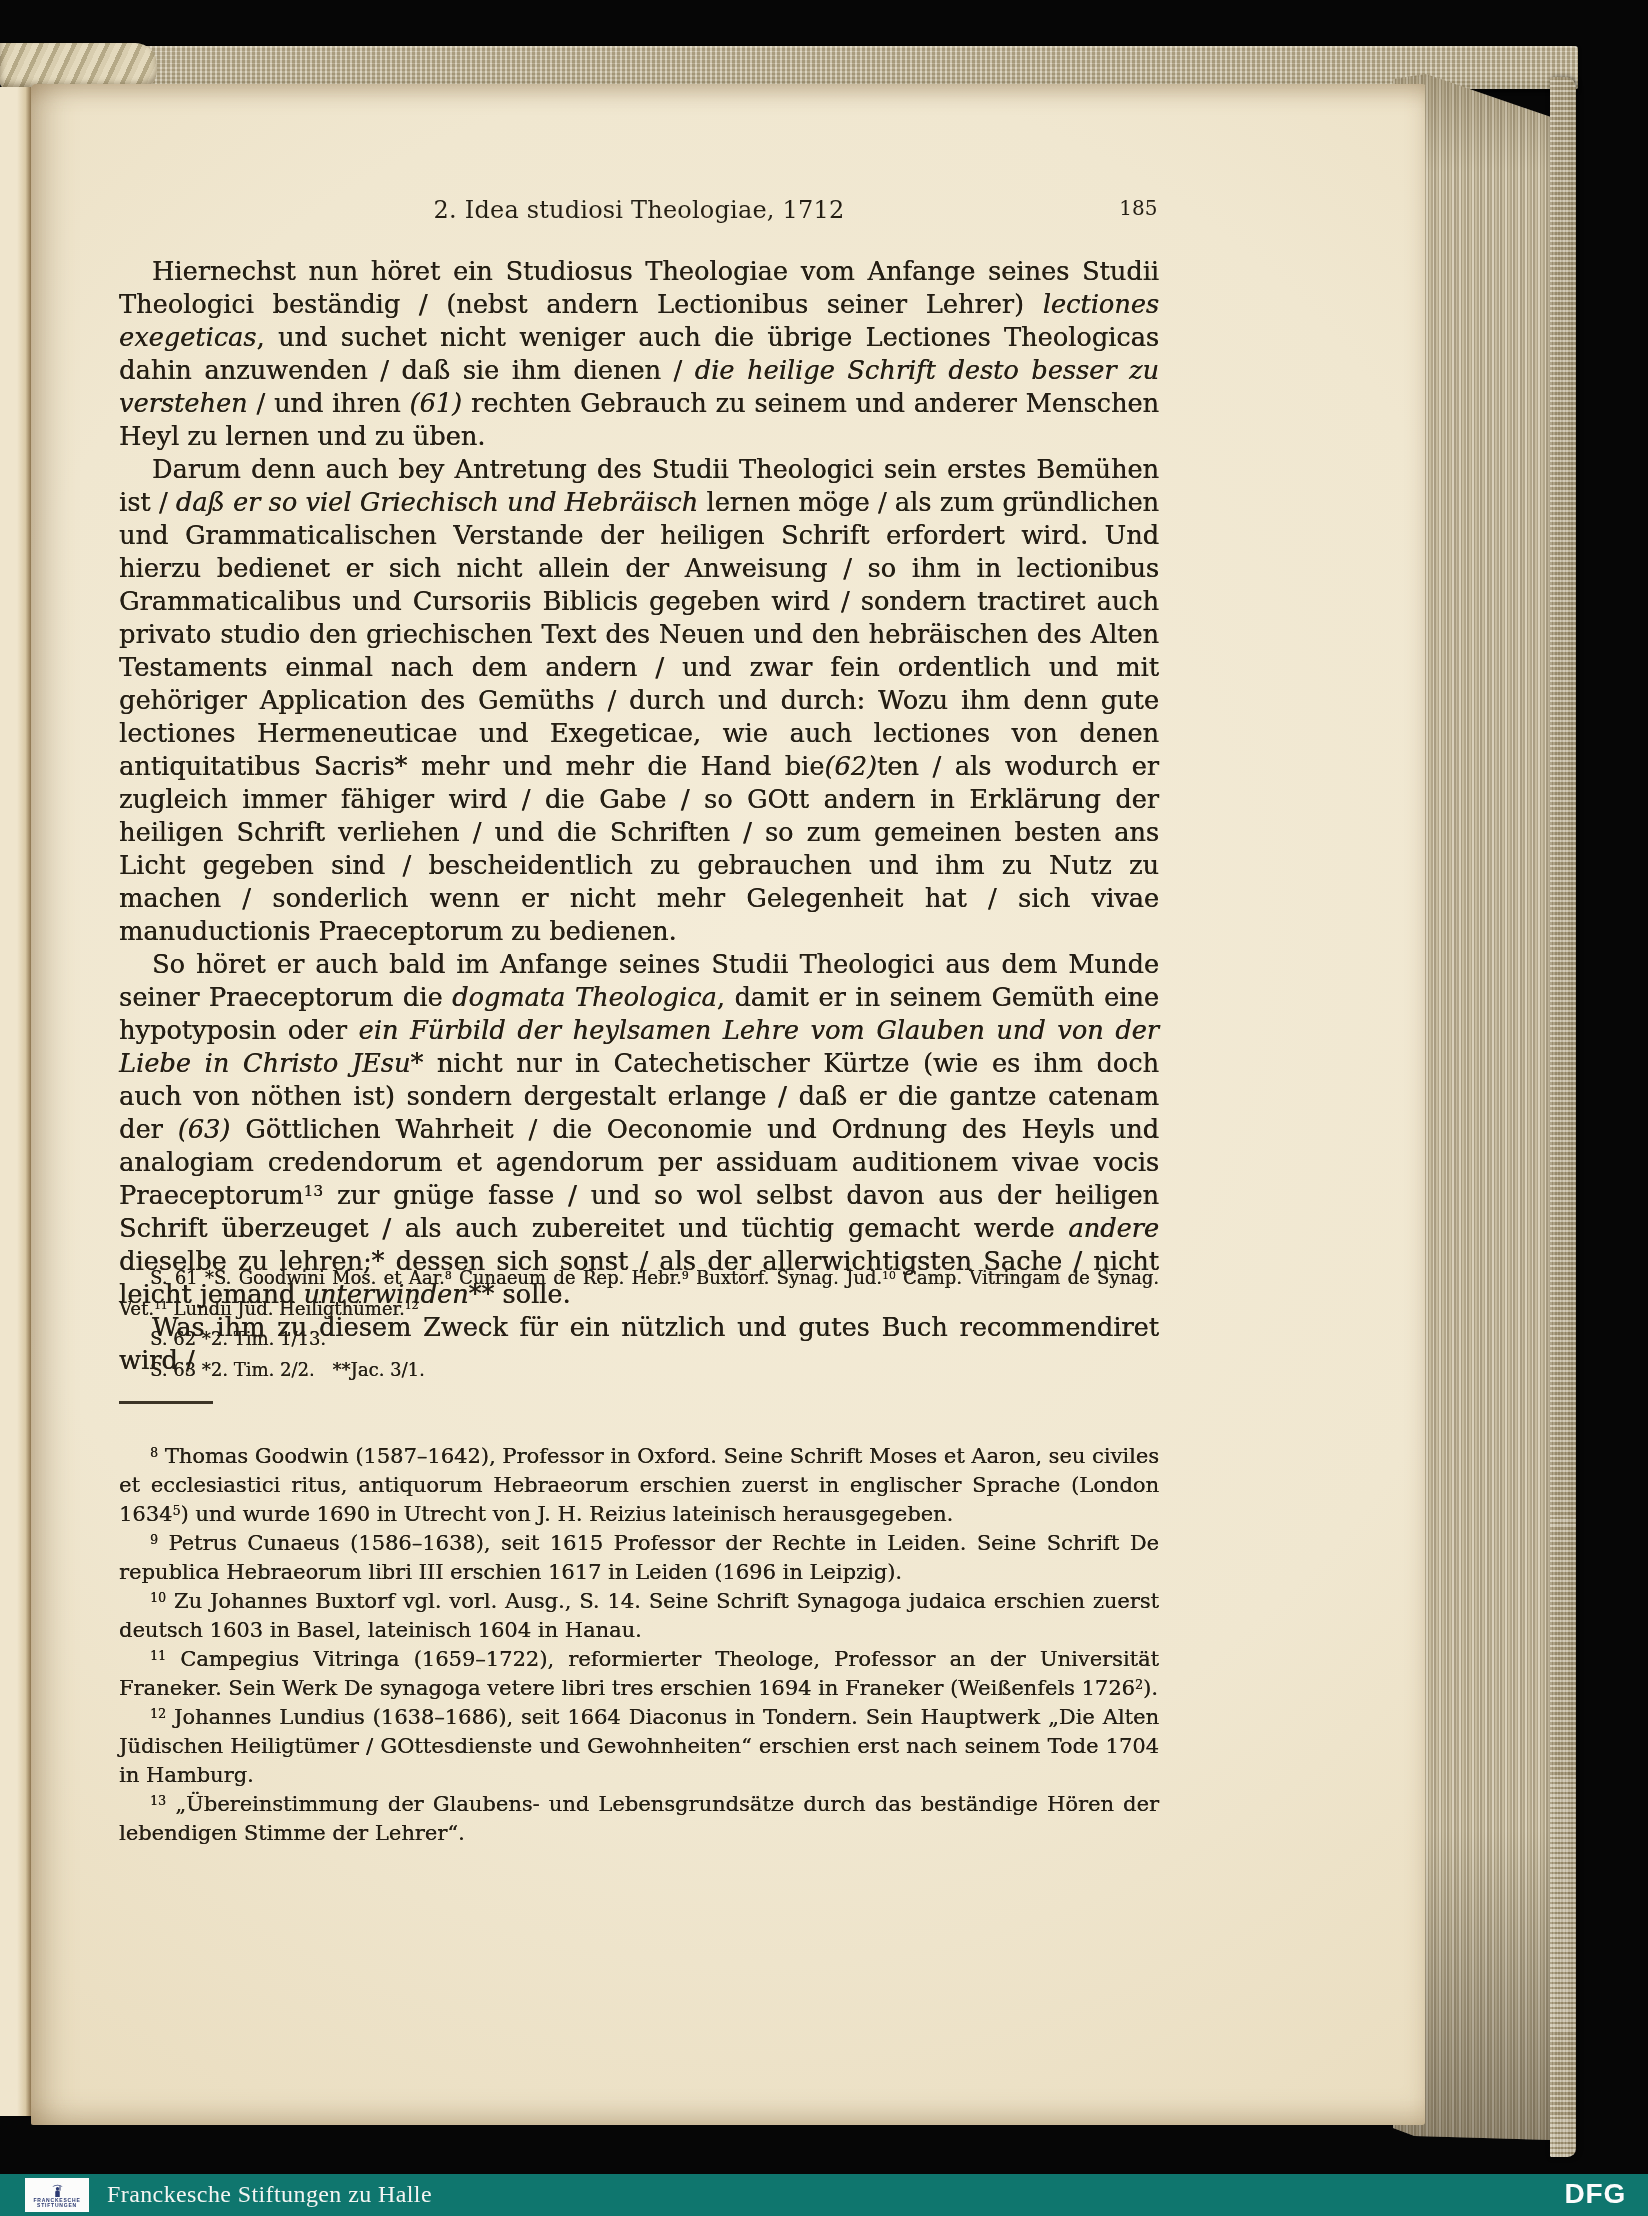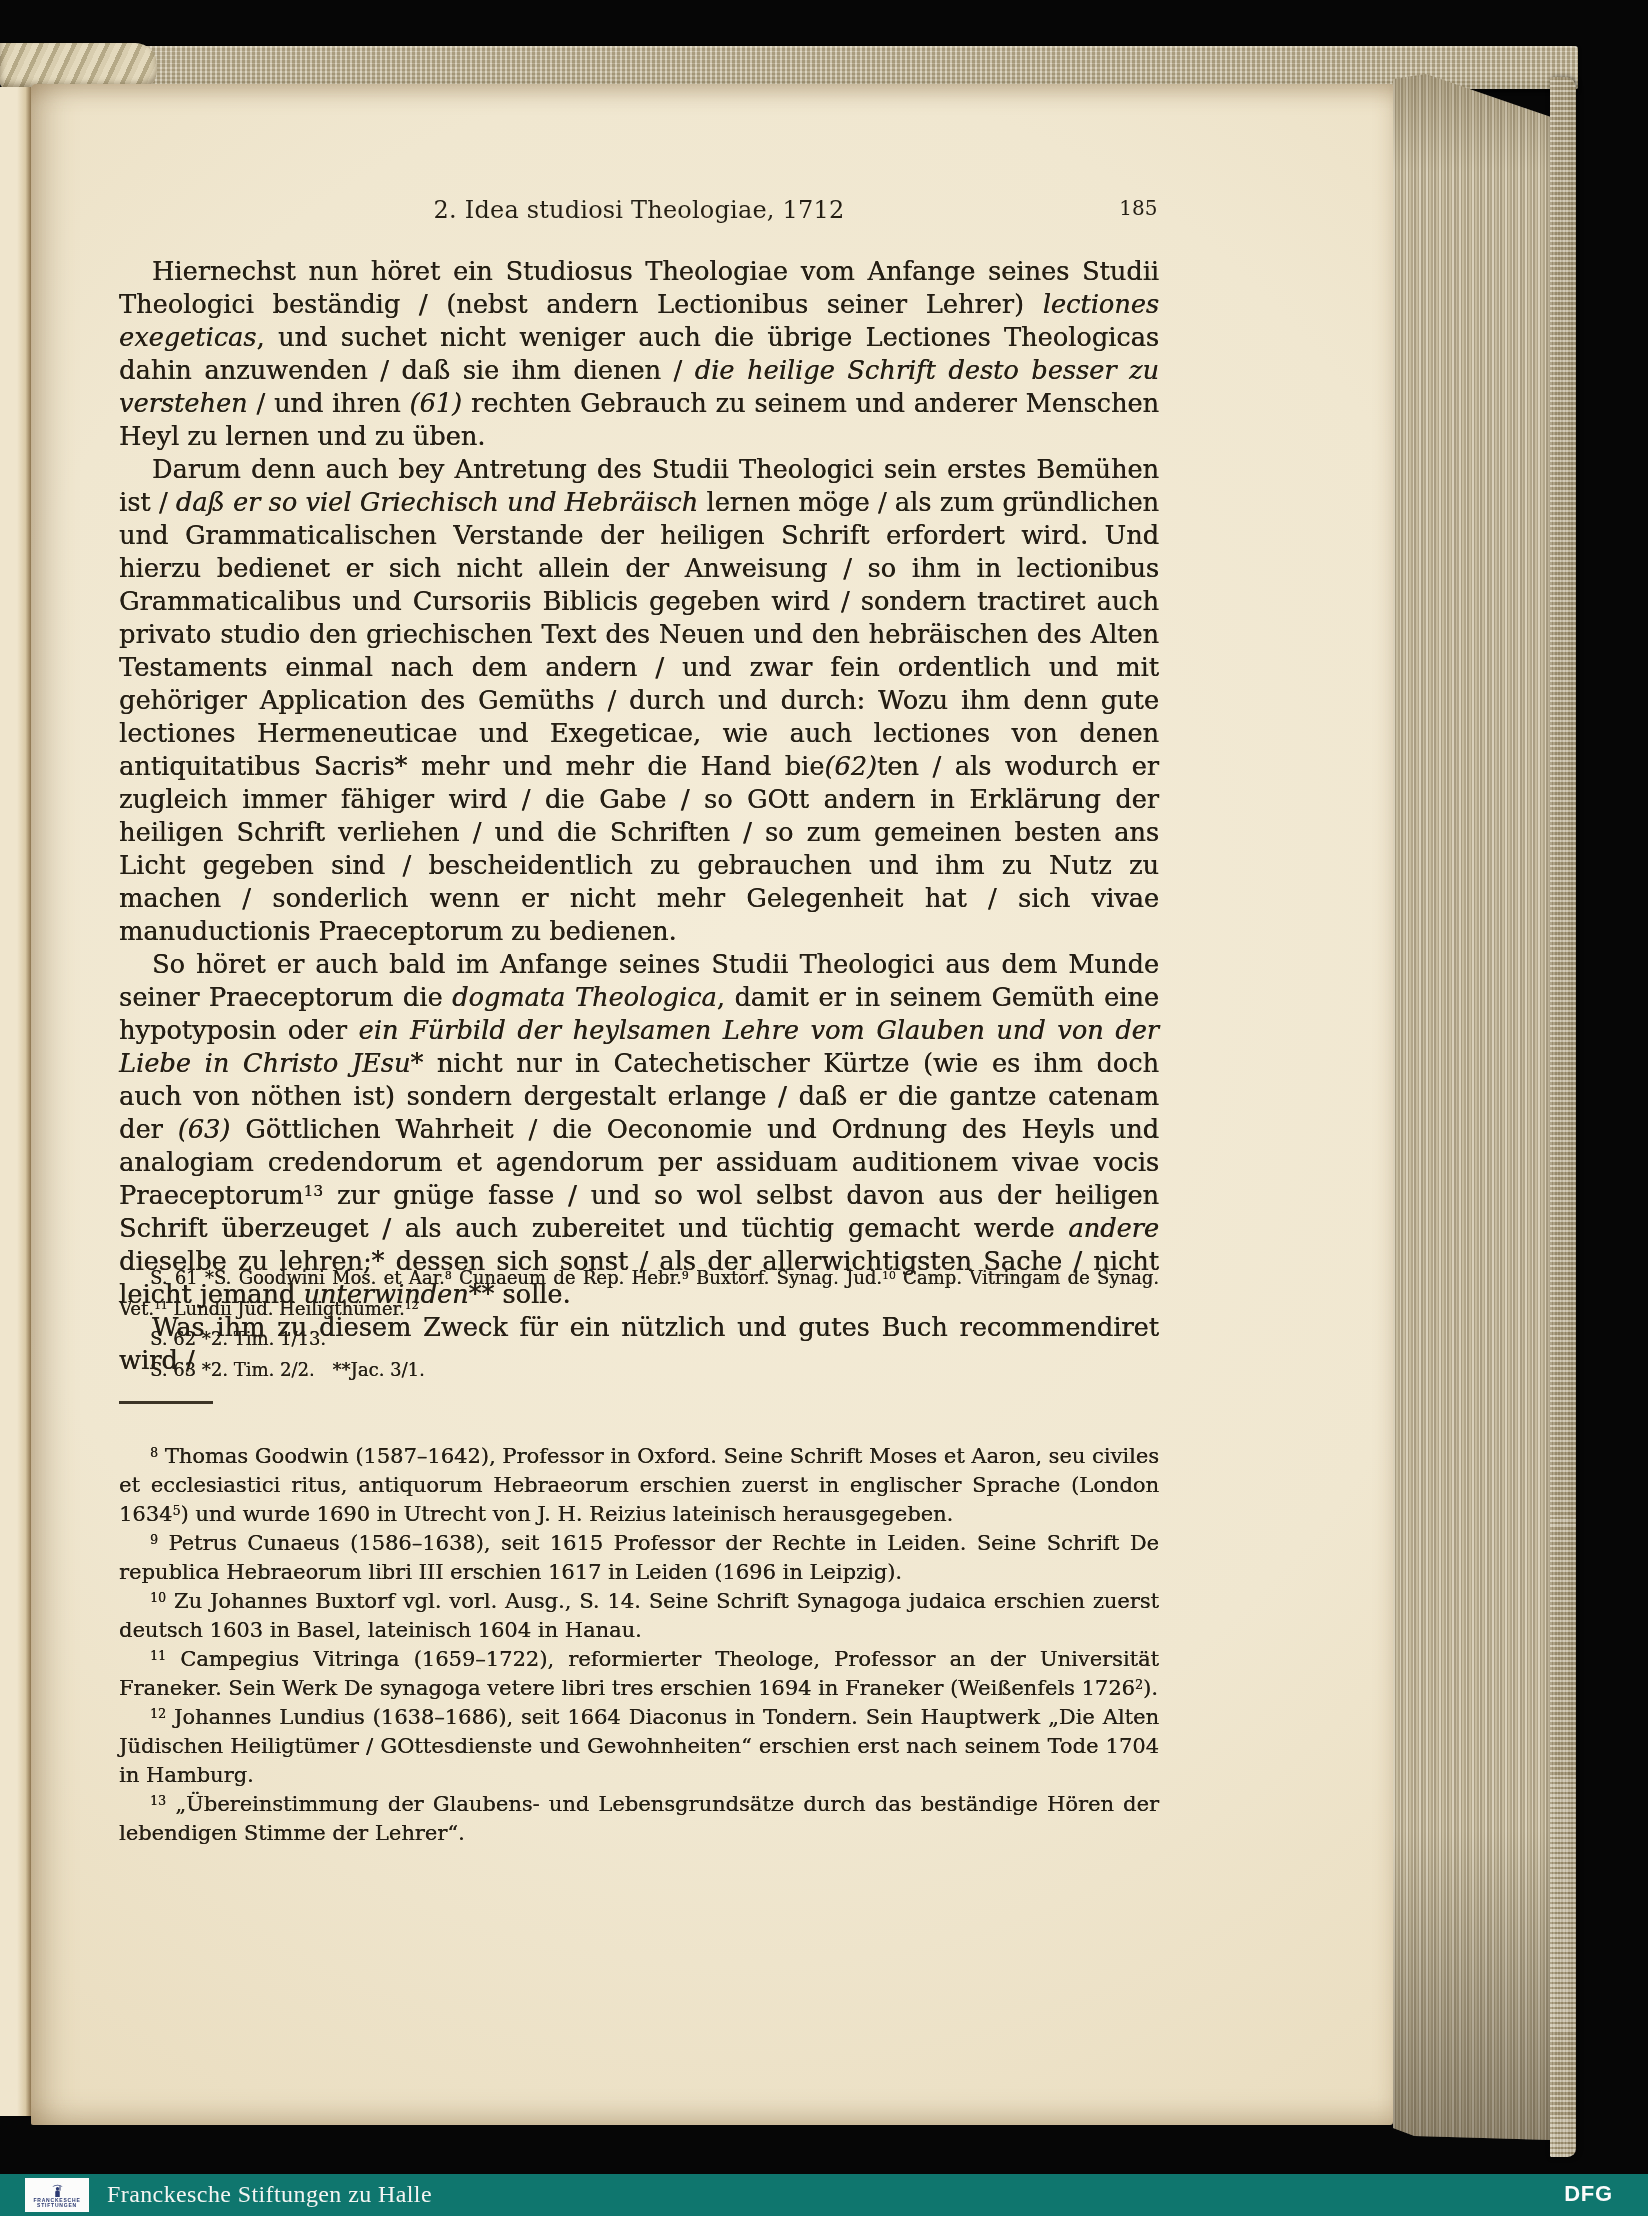--- a/index.html
+++ b/index.html
@@ -35,20 +35,21 @@
   .page{
     position:absolute;left:31px;top:84px;width:1362px;height:2041px;
     background:
       radial-gradient(115% 85% at 52% 42%, #f4ecd8 0%, #f0e7d0 50%, #e9dcbe 82%, #decfab 100%);
     box-shadow:
       inset 25px 0 35px -15px rgba(110,80,40,.40),
       inset 0 16.5px 23px -11.5px rgba(120,90,50,.38),
       inset -6.6px -21.4px 28px -15px rgba(125,95,55,.32);
     border-radius:5px 1.6px 3.3px 2.5px;
     color:#241e14;
+    padding-left:32px;
   }
   .fore-edge{
     position:absolute;left:1393px;top:74px;width:158px;height:2066px;
     background:
       linear-gradient(180deg, rgba(90,75,45,.25), rgba(0,0,0,0) 99px, rgba(0,0,0,0) 85%, rgba(40,30,15,.35)),
       repeating-linear-gradient(90deg,#d9d0ba 0 1.6px,#a99d82 1.6px 3.3px,#c7bca0 3.3px 5px,#b2a68a 5px 6.6px);
     clip-path:polygon(0 5px, 33px 0, 158px 43px, 158px 2066px, 21.4px 2062px, 0 2054px);
   }
   .cloth-right{
     position:absolute;left:1550px;top:77px;width:26px;height:2080px;
@@ -92,22 +93,22 @@
     display:flex;flex-direction:column;align-items:center;justify-content:center;gap:0.8px;
   }
   .logo-glyph{width:15px;height:15px;display:block;}
   .logo-text{font-family:"Liberation Sans", sans-serif;font-size:5px;line-height:5px;
     letter-spacing:0.8px;color:#2c3a72;font-weight:bold;}
   .institution{
     position:absolute;left:107px;top:50%;transform:translateY(-52%);
     font-family:"Liberation Serif", serif;font-size:24px;color:#f4f4f2;letter-spacing:0.4px;
   }
   .dfg{
-    position:absolute;right:35px;top:50%;transform:translateY(-52%);
-    font-family:"Liberation Sans", sans-serif;font-weight:bold;font-size:22px;color:#fbfbfb;
+    position:absolute;right:22px;top:50%;transform:translateY(-52%);
+    font-family:"Liberation Sans", sans-serif;font-weight:bold;font-size:28px;color:#fbfbfb;
     letter-spacing:0.8px;
   }
 </style>
 </head>
 <body>
 
 <div class="scene">
 
   <div class="cloth-top"></div>
   <div class="headband"></div>

